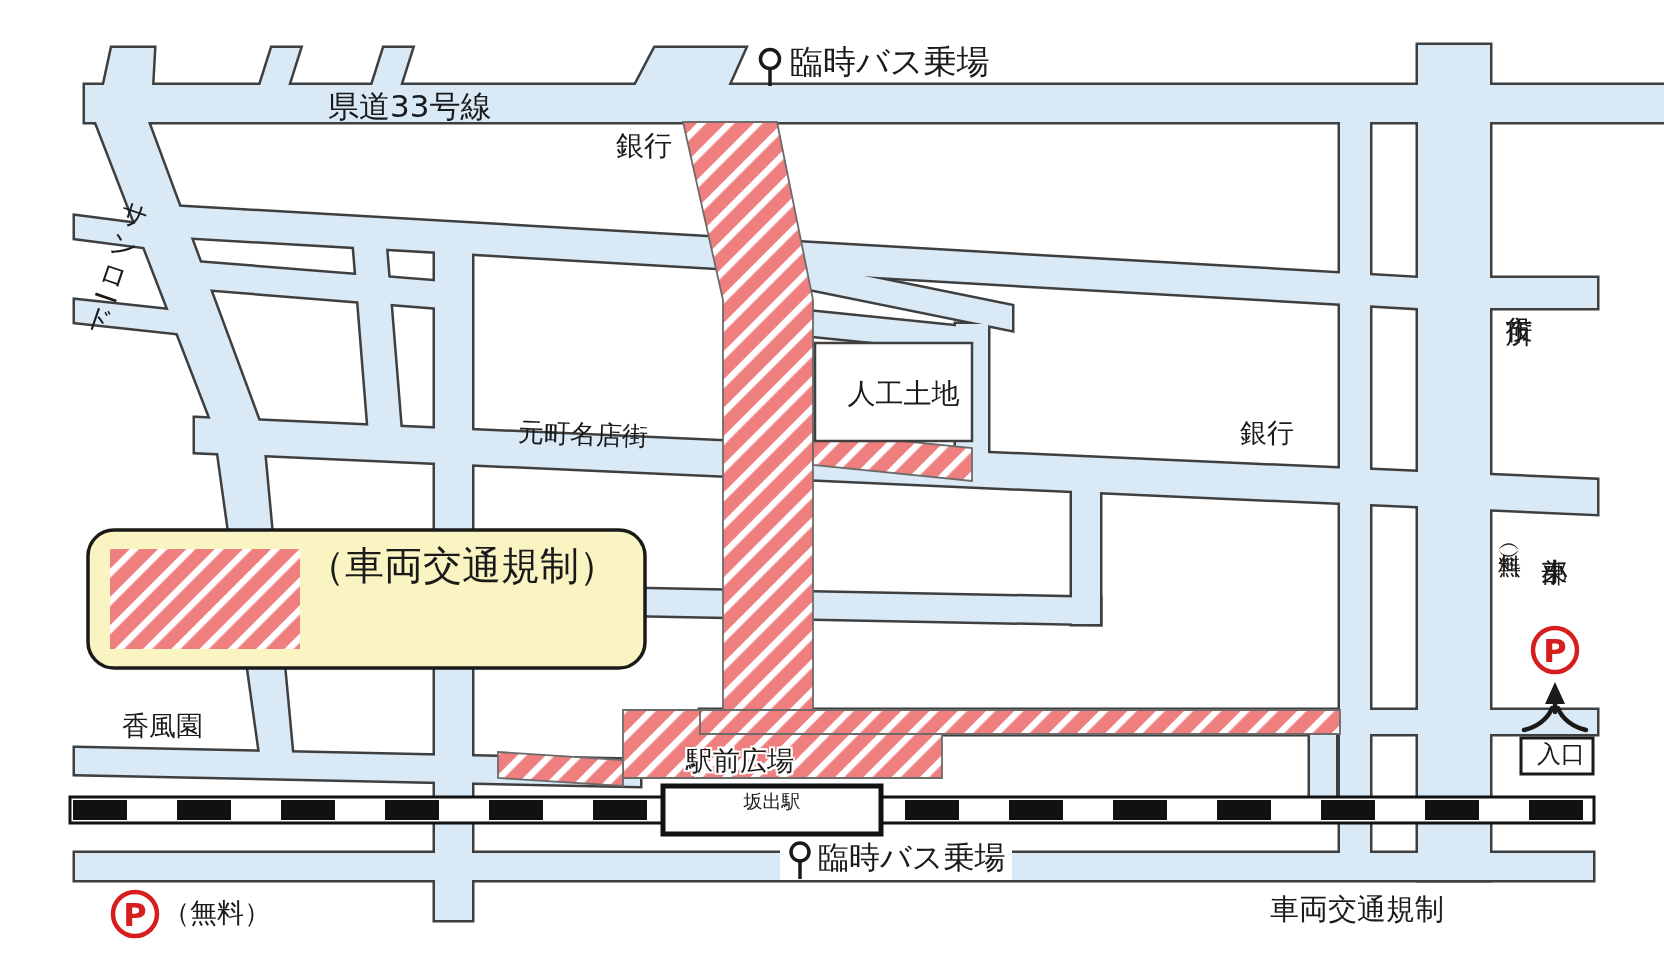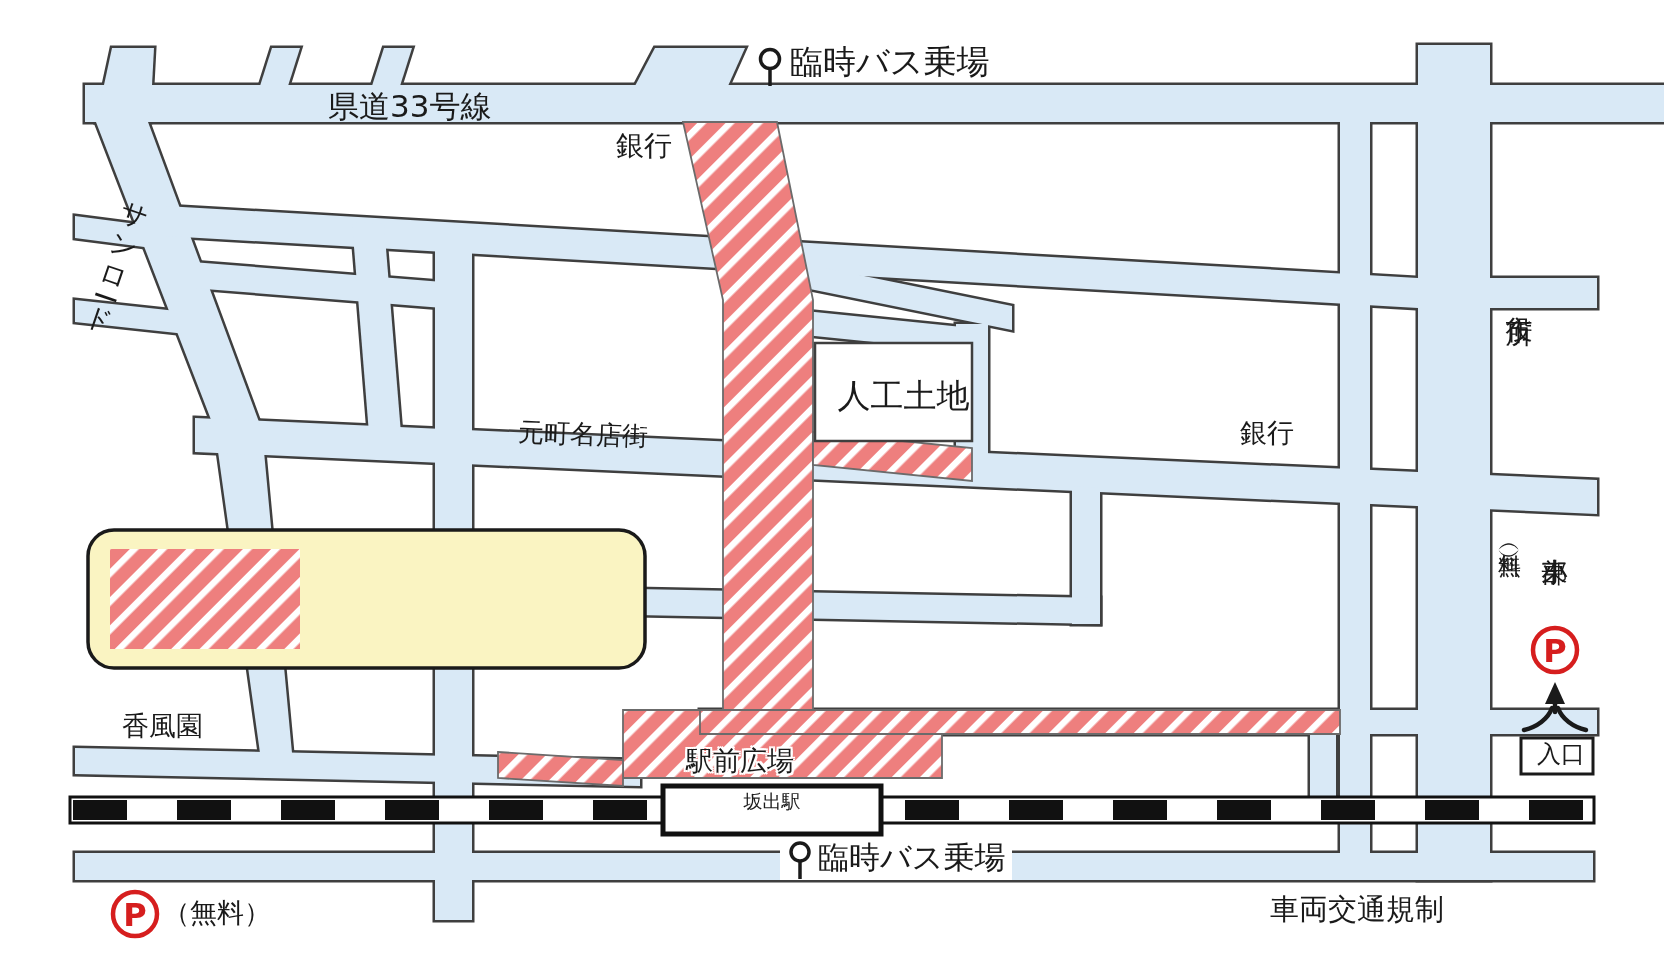--- a/index.html
+++ b/index.html
@@ -115,21 +115,21 @@
   </svg>
 
   <div class="lbl" style="left:328px;top:90px;font-size:31px;">県道33号線</div>
 
   <div class="lbl" style="left:790px;top:45px;font-size:33px;">臨時バス乗場</div>
 
   <div class="vlbl" style="left:132px;top:182px;font-size:27px;letter-spacing:4px;transform:rotate(19deg);transform-origin:top left;">サンロード</div>
 
   <div class="lbl" style="left:616px;top:131px;font-size:28px;">銀行</div>
 
-  <div class="lbl center" style="left:815px;top:379px;width:177px;font-size:33px;">人工土地</div>
+  <div class="lbl center" style="left:815px;top:379px;width:177px;font-size:28px;">人工土地</div>
 
   <div class="lbl" style="left:518px;top:421px;font-size:26px;transform:rotate(2deg);">元町名店街</div>
 
   <div class="lbl" style="left:1240px;top:419px;font-size:27px;">銀行</div>
 
   <div class="vlbl" style="left:1506px;top:294px;font-size:27px;letter-spacing:2px;">市役所</div>
 
   <div class="lbl" style="left:122px;top:712px;font-size:27px;">香風園</div>
 
   <div class="lbl halo" style="left:686px;top:723px;font-size:27px;">駅前広場</div>
@@ -141,15 +141,16 @@
   <div class="lbl" style="left:1270px;top:894px;font-size:29px;">車両交通規制</div>
 
   <div class="lbl" style="left:163px;top:899px;font-size:27px;">（無料）</div>
 
   <div class="vlbl" style="left:1542px;top:538px;font-size:26px;">東部小</div>
 
   <div class="vlbl" style="left:1498px;top:536px;font-size:23px;">（無料）</div>
 
   <div class="lbl center" style="left:1521px;top:742px;width:80px;font-size:24px;">入口</div>
 
+  <div class="lbl" style="left:306px;top:546px;font-size:39px;">（車両交通規制）</div>
 
 
 </div>
 
 </body></html>

